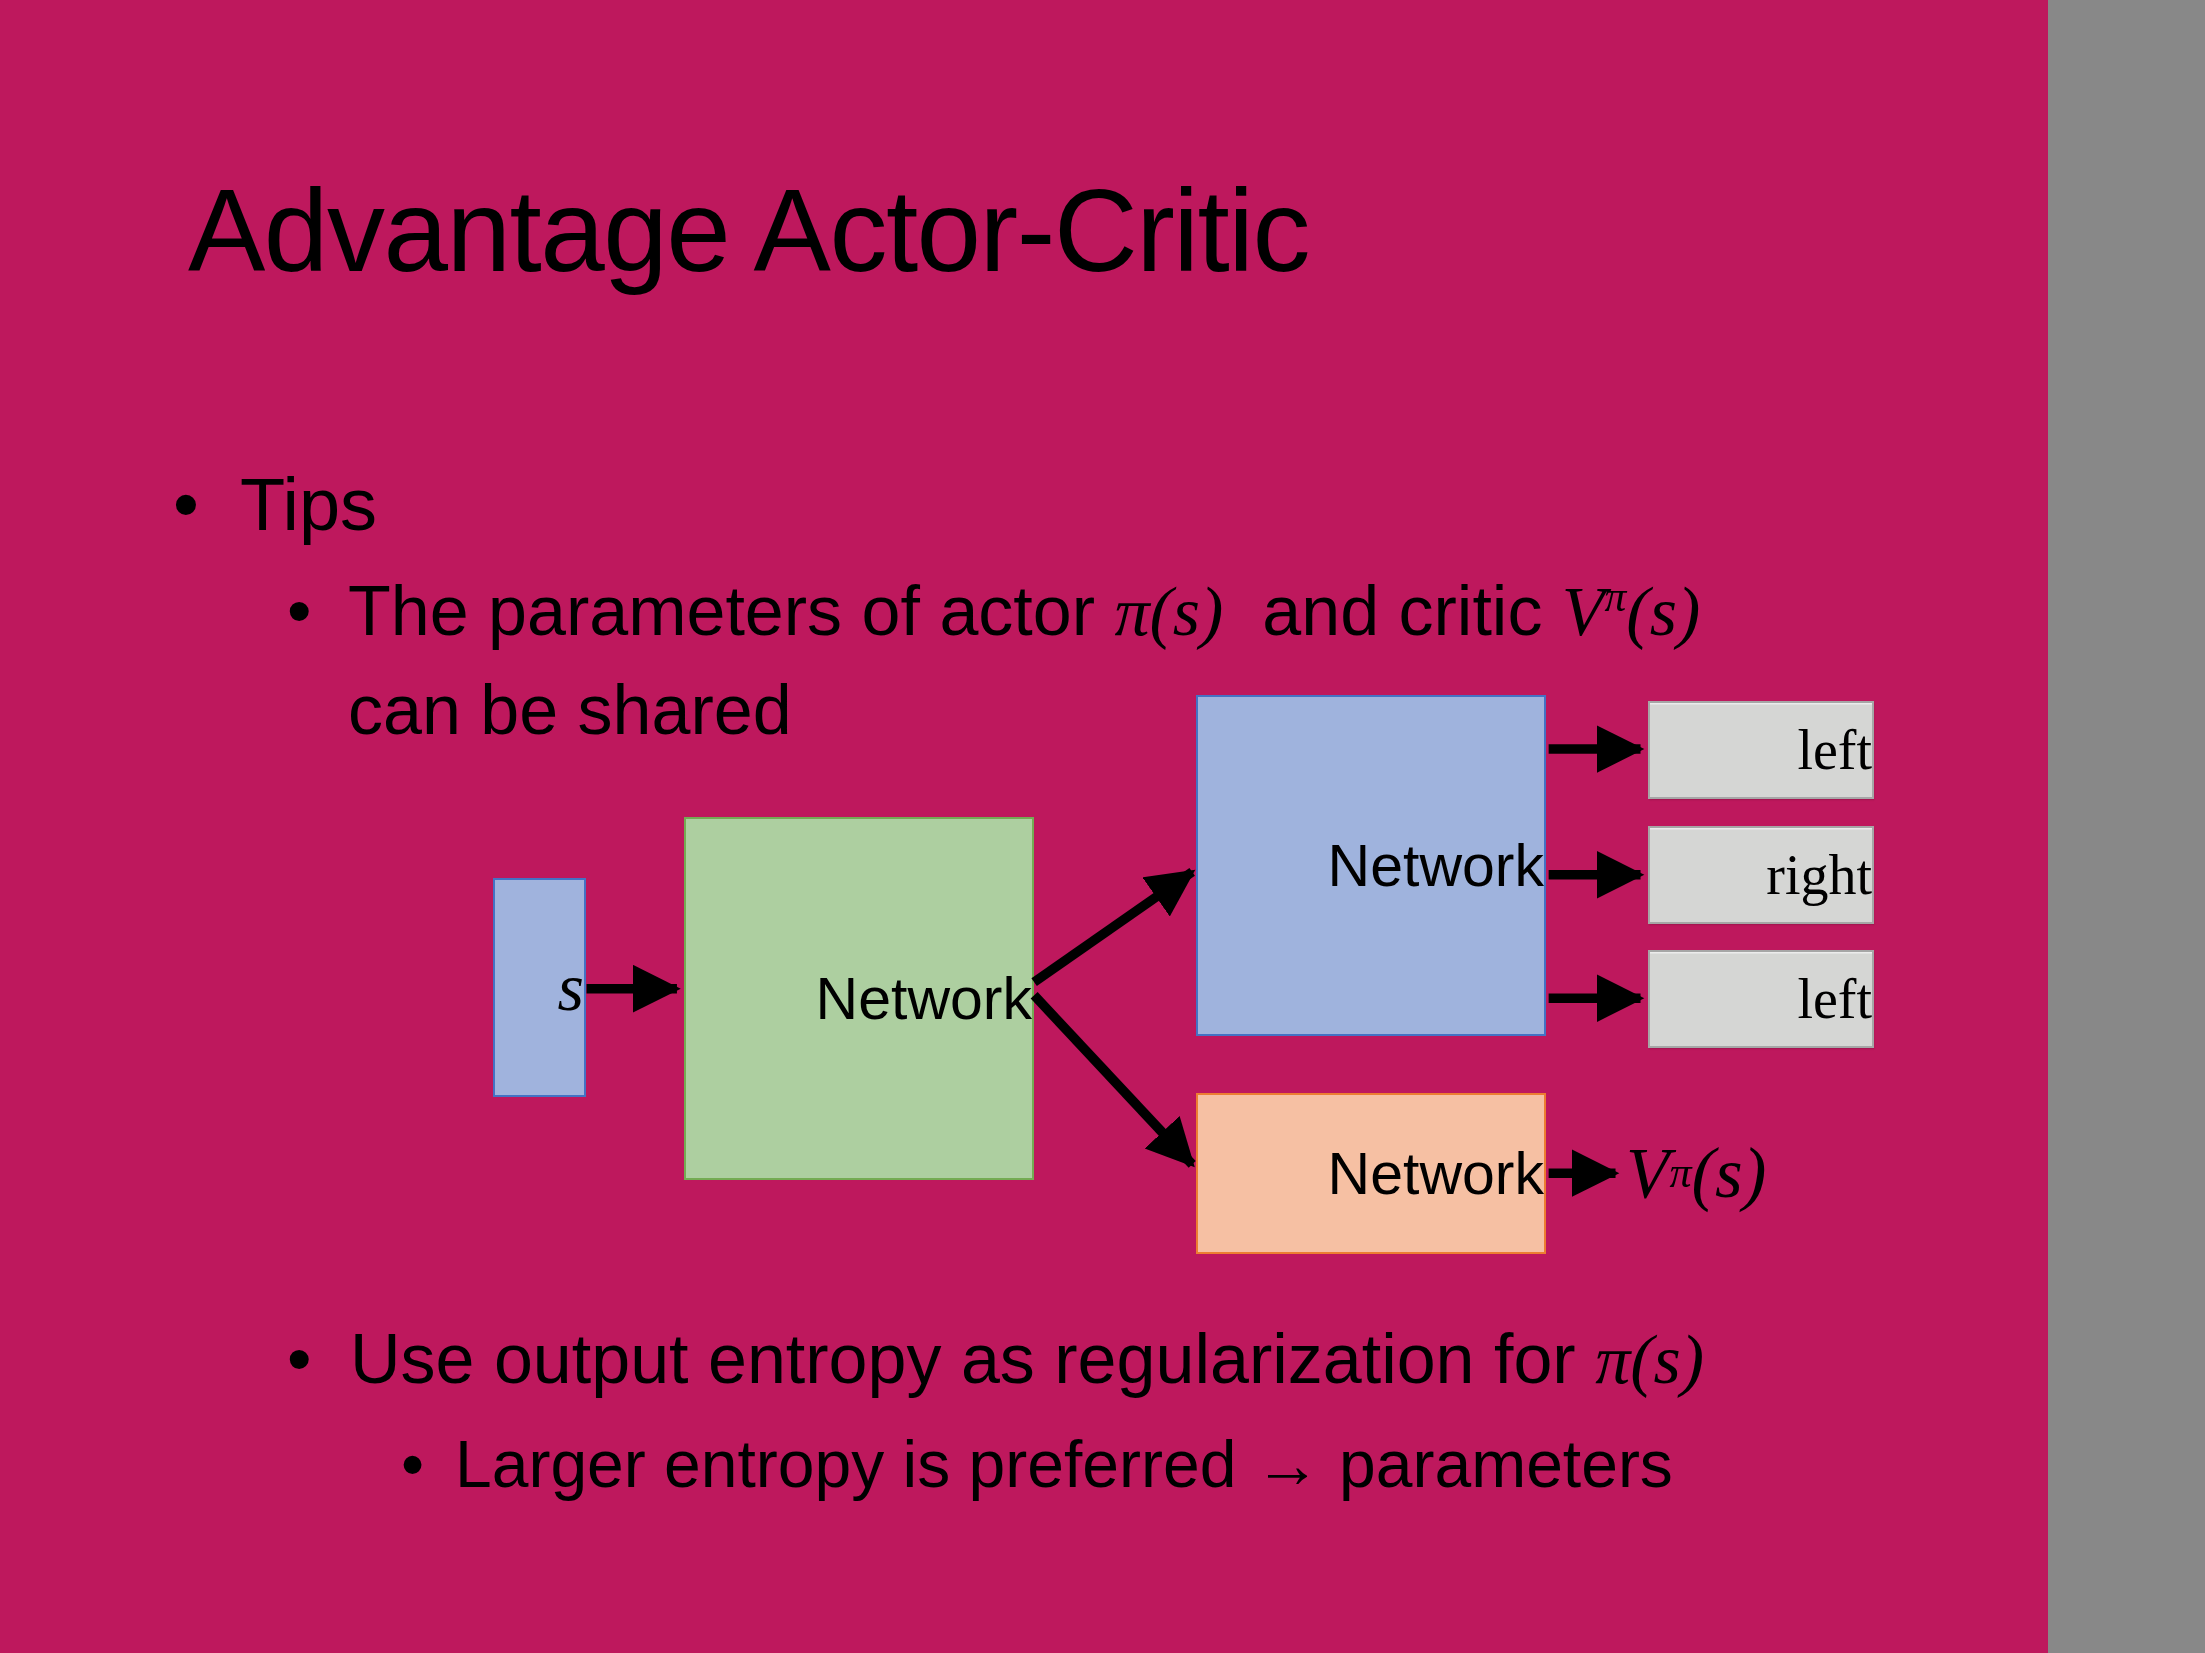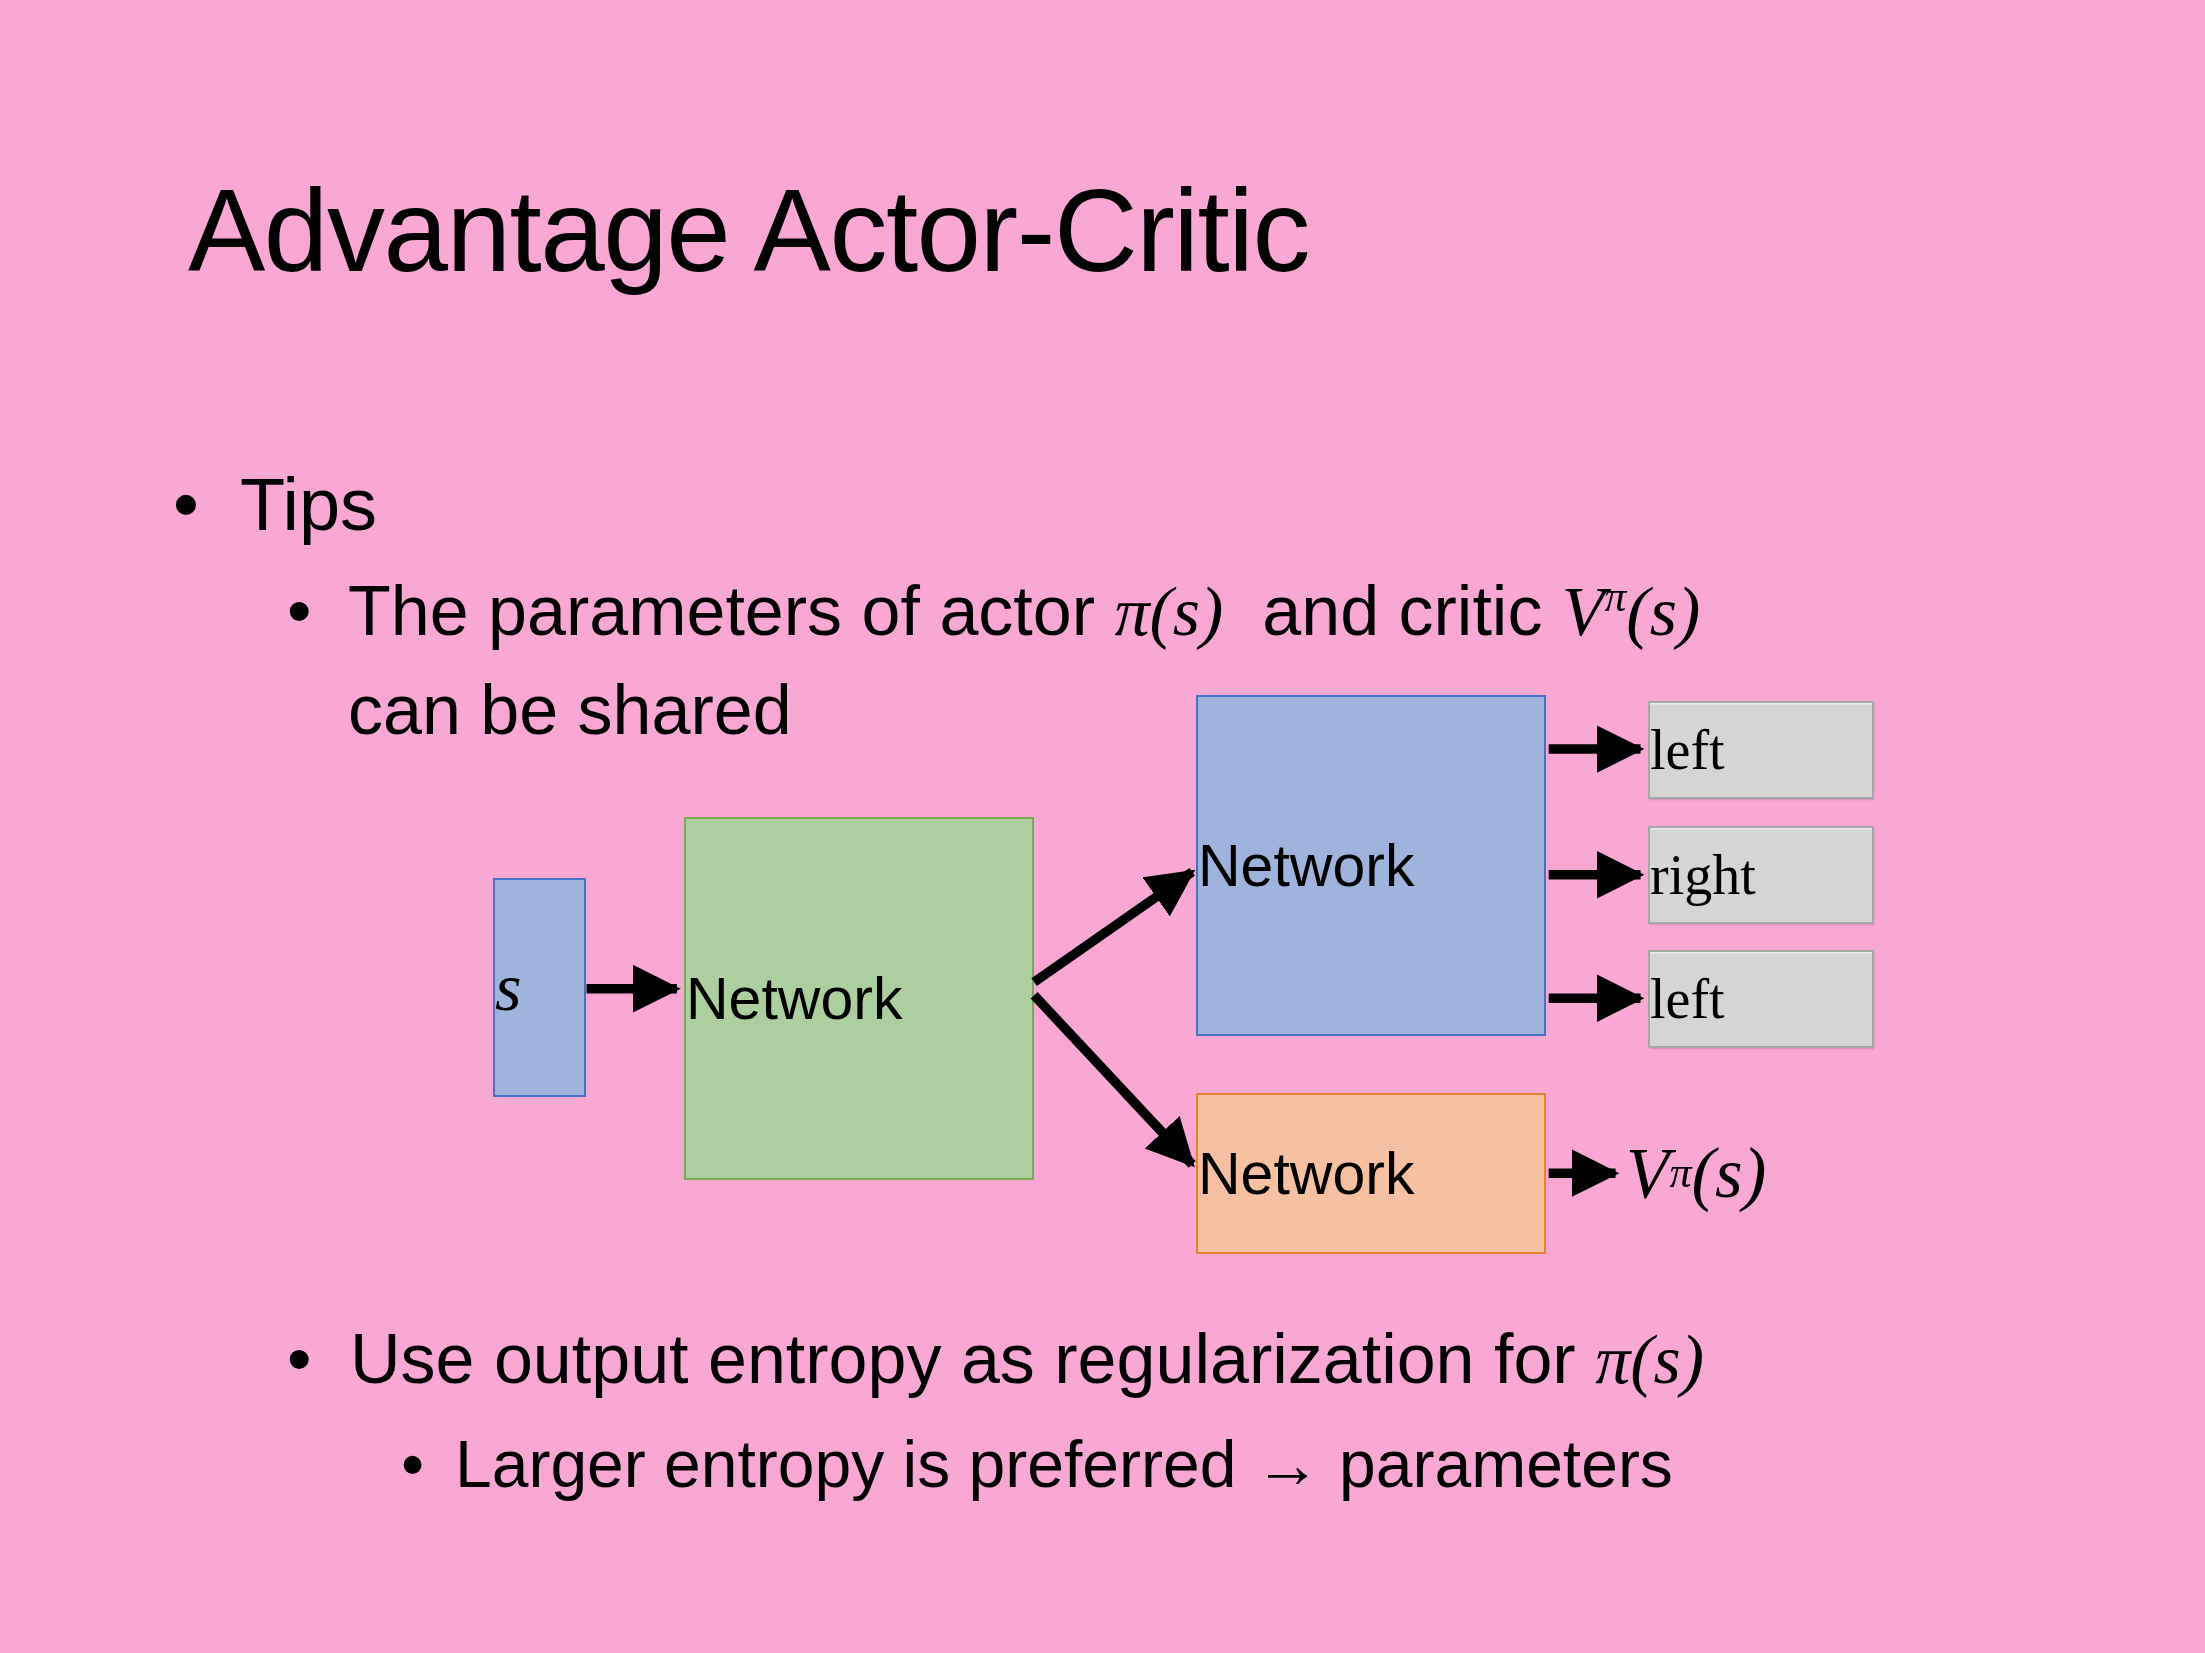--- a/index.html
+++ b/index.html
@@ -1,19 +1,19 @@
 <!DOCTYPE html>
 <html style="font-size:11.8px"><head>
 <meta charset="utf-8">
 <style>
   html,body{margin:0;padding:0;background:#888;}
   #slide{
     position:relative;
-    width:2205px;height:1654px;
-    background:#f9a8d4;
+    width:2048px;height:1654px;
+    background:#be185d;
     overflow:hidden;
     font-family:"Liberation Sans",sans-serif;
     color:#000;
   }
   .abs{position:absolute;}
   .keepws{white-space:pre-wrap;}
 
   
   #title{
     left:188px;top:168px;
@@ -34,21 +34,21 @@
   #row-point3{left:401px;top:1422px;font-size:66px;line-height:1.30;}
   #row-point3 .marker{width:54px;}
 
   .math{font-family:"Liberation Serif",serif;font-style:italic;text-align:center;}
   sup.math{font-size:62%;line-height:0;}
 
   
   .box{
     box-sizing:border-box;
     border:2.2px solid #000;
-    display:flex;align-items:center;justify-content:flex-start;
+    display:flex;align-items:center;justify-content:flex-end;
     text-align:center;
   }
   #box-s{left:493px;top:878px;width:93px;height:219px;
          font-size:68px;}
   #box-shared{left:684px;top:817px;width:350px;height:363px;font-size:59px;}
   #box-actor{left:1196px;top:695px;width:350px;height:341px;font-size:59px;}
   #box-critic{left:1196px;top:1093px;width:350px;height:161px;font-size:59px;}
   .action-box{
     left:1648px;width:226px;height:98px;
     font-size:56px;

